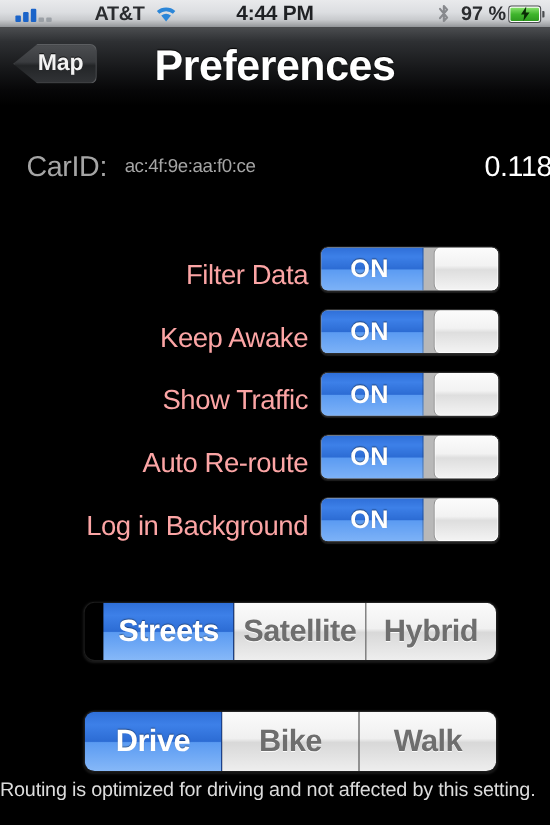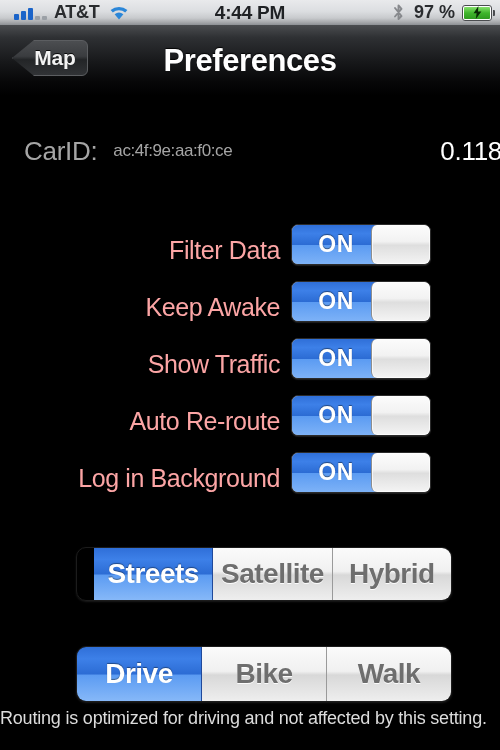--- a/index.html
+++ b/index.html
@@ -69,20 +69,21 @@
   .bar.b1 { height: 6px; }
   .bar.b2 { height: 9px; }
   .bar.b3 { height: 12px; }
   .bar.b4 { height: 4px; }
   .bar.b5 { height: 4px; }
   .carrier {
     font-size: 18px;
     font-weight: bold;
     color: #2a2c2f;
     letter-spacing: -0.3px;
+    margin-left: 32px;
   }
   .wifi {
     margin-left: 9px;
     display: flex;
     align-items: center;
   }
   .clock {
     font-size: 19px;
     font-weight: bold;
     color: #1f2124;
@@ -91,21 +92,21 @@
   }
   .bt {
     margin-right: 9px;
     display: flex;
     align-items: center;
   }
   .batt-pct {
     font-size: 18px;
     font-weight: bold;
     color: #2a2c2f;
-    margin-right: 7px;
+    margin-right: 2px;
     white-space: nowrap;
   }
   .battery {
     position: relative;
     width: 30px;
     height: 16px;
     border: 1.5px solid #4a4c4f;
     border-radius: 3px;
     background: #ffffff;
     box-sizing: border-box;
@@ -171,21 +172,21 @@
     letter-spacing: -0.2px;
   }
   .navtitle {
     position: absolute;
     left: 0; right: 0;
     top: 0;
     height: 72px;
     display: flex;
     align-items: center;
     justify-content: center;
-    font-size: 31px;
+    font-size: 39px;
     font-weight: bold;
     color: #ffffff;
     text-shadow: 0 -1px 1px rgba(0,0,0,0.9);
     letter-spacing: -0.4px;
     pointer-events: none;
   }
 
   
   .carid-row {
     position: absolute;
@@ -239,21 +240,21 @@
     text-align: right;
     font-size: 25px;
     color: #fca5a5;
     letter-spacing: -0.4px;
     white-space: nowrap;
   }
   .switch {
     position: absolute;
     left: 291px;
     top: 2px;
-    width: 140px;
+    width: 163px;
     height: 41px;
     border-radius: 7px;
     background: #b8b8b8;
     border: 1px solid #2b2b2b;
     box-sizing: border-box;
     overflow: hidden;
     box-shadow: 0 1px 1px rgba(255,255,255,0.12);
   }
   .switch-on-area {
     position: absolute;

